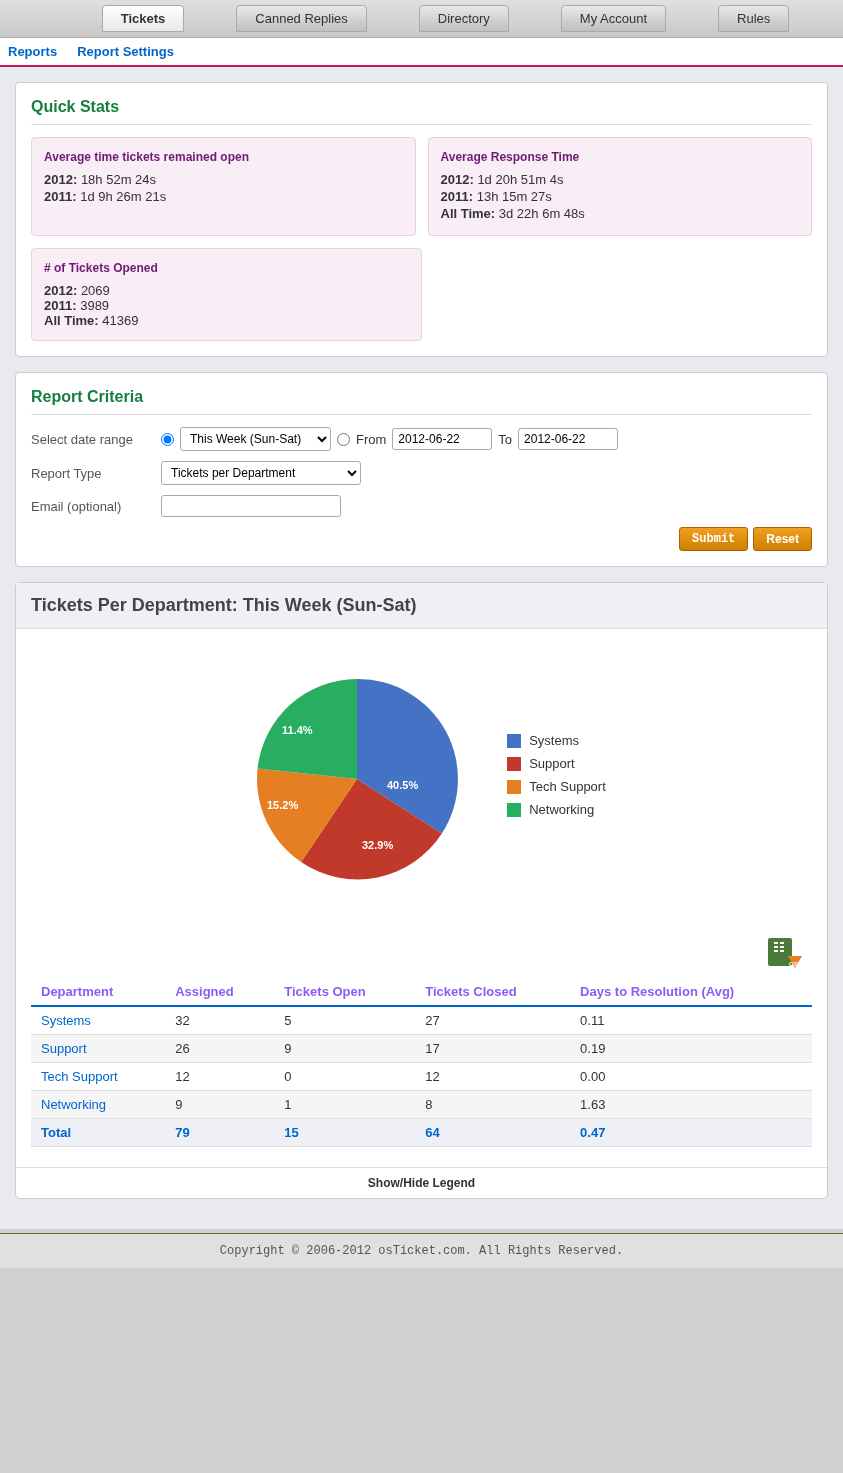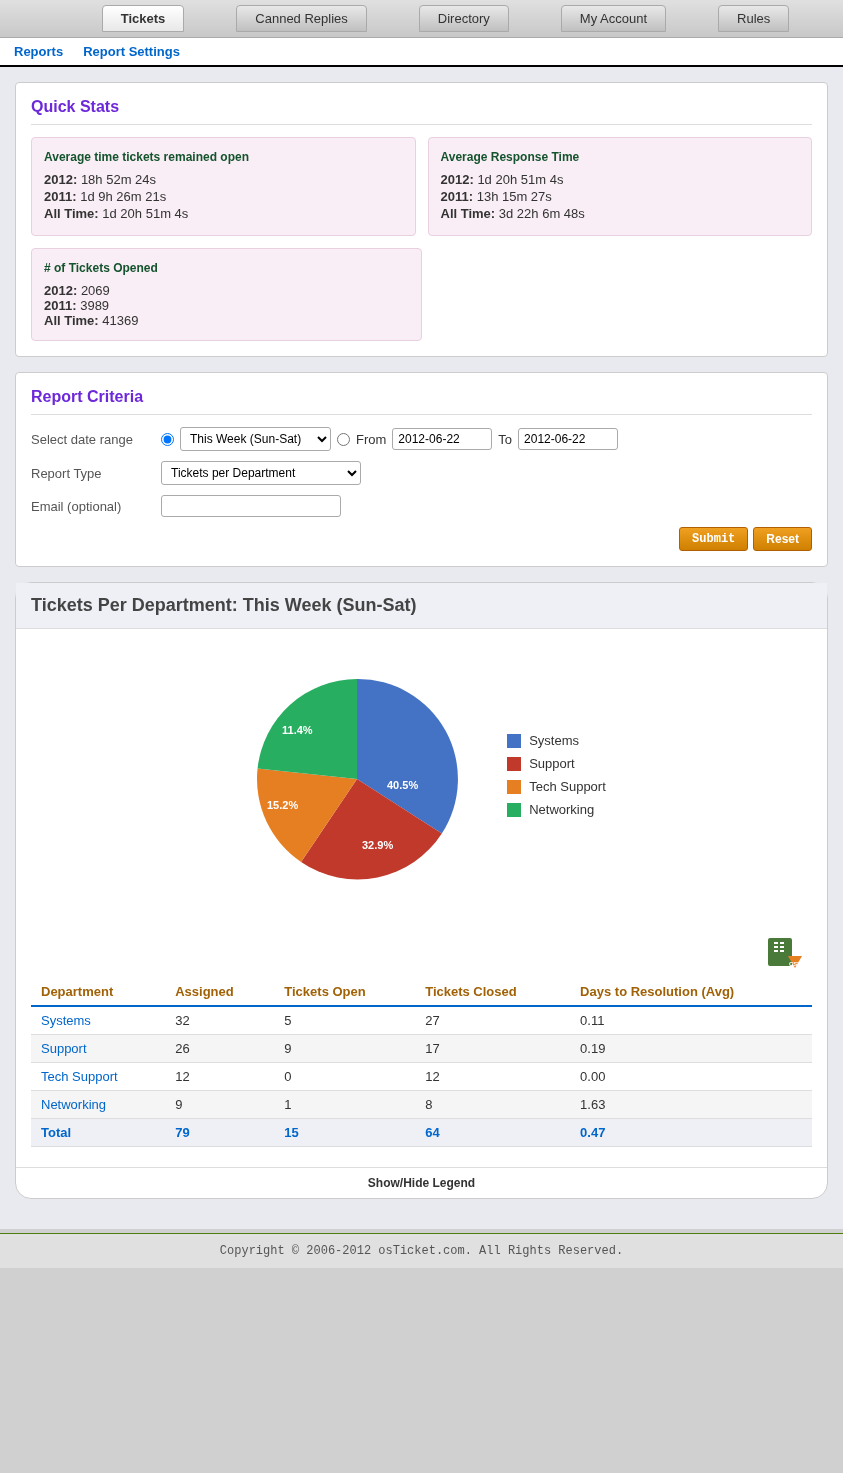--- a/index.html
+++ b/index.html
@@ -2,34 +2,34 @@
 <html><head>
   <meta charset="utf-8">
   <style>
     * { box-sizing: border-box; margin: 0; padding: 0; }
     body { font-family: Arial, sans-serif; font-size: 13px; background: #d0d0d0; color: #333; width: 843px; }
 
     
     .top-nav { background: linear-gradient(to bottom, #e0e0e0, #c8c8c8); border-bottom: 1px solid #aaa; padding: 5px 10px; display: flex; gap: 4px; justify-content: center; }
     .nav-tab { background: linear-gradient(to bottom, #e8e8e8, #c0c0c0); border: 1px solid #aaa; border-radius: 4px 4px 0 0; padding: 5px 18px; font-size: 13px; color: #333; cursor: pointer; text-decoration: none; margin-left: 48px; }
     .nav-tab.active { background: linear-gradient(to bottom, #fff, #e8e8e8); font-weight: bold; }
-    .sub-nav { background: #fff; border-bottom: 2px solid #000000; padding: 6px 14px; display: flex; gap: 20px; }
+    .sub-nav { background: #fff; border-bottom: 2px solid #be185d; padding: 6px 8px; display: flex; gap: 20px; }
     .sub-nav a { color: #0066cc; text-decoration: none; font-size: 13px; font-weight: bold; }
 
     
     .main-content { background: #e8eaf0; padding: 15px; }
 
     
     .section { background: #fff; border: 1px solid #ccc; border-radius: 4px; margin-bottom: 15px; padding: 15px; }
-    .section-title { font-size: 16px; font-weight: bold; color: #6d28d9; border-bottom: 1px solid #ddd; padding-bottom: 8px; margin-bottom: 12px; }
+    .section-title { font-size: 16px; font-weight: bold; color: #15803d; border-bottom: 1px solid #ddd; padding-bottom: 8px; margin-bottom: 12px; }
 
     
     .stats-grid { display: grid; grid-template-columns: 1fr 1fr; gap: 12px; margin-bottom: 12px; }
     .stat-box { background: #f9eef5; border: 1px solid #e8d0e0; border-radius: 4px; padding: 12px; }
-    .stat-box-title { font-size: 12px; font-weight: bold; color: #14532d; margin-bottom: 8px; }
+    .stat-box-title { font-size: 12px; font-weight: bold; color: #701a75; margin-bottom: 8px; }
     .stat-box p { font-size: 13px; margin: 2px 0; color: #333; }
     .stat-box p strong { font-weight: bold; }
     .stat-box-single { background: #f9eef5; border: 1px solid #e8d0e0; border-radius: 4px; padding: 12px; max-width: 50%; }
 
     
     .form-row { display: flex; align-items: center; margin-bottom: 10px; }
     .form-label { width: 130px; font-size: 13px; color: #555; }
     .form-controls { display: flex; align-items: center; gap: 6px; }
     select, input[type="text"] { border: 1px solid #aaa; border-radius: 3px; padding: 3px 5px; font-size: 12px; background: #fff; }
     .date-input { width: 100px; }
@@ -41,33 +41,33 @@
 
     
     .chart-title { font-size: 18px; font-weight: bold; color: #444; padding: 12px 15px; background: #eef0f5; border-bottom: 1px solid #ddd; }
     .chart-container { padding: 20px; display: flex; align-items: center; justify-content: center; min-height: 300px; }
     .pie-legend { margin-left: 30px; }
     .legend-item { display: flex; align-items: center; gap: 8px; margin-bottom: 8px; font-size: 13px; }
     .legend-color { width: 14px; height: 14px; display: inline-block; }
 
     
     .data-table { width: 100%; border-collapse: collapse; margin: 10px 0; }
-    .data-table th { color: #a16207; font-weight: bold; font-size: 13px; padding: 6px 10px; text-align: left; border-bottom: 2px solid #0066cc; }
+    .data-table th { color: #8b5cf6; font-weight: bold; font-size: 13px; padding: 6px 10px; text-align: left; border-bottom: 2px solid #0066cc; }
     .data-table td { padding: 6px 10px; font-size: 13px; border-bottom: 1px solid #ddd; }
     .data-table tr:nth-child(even) td { background: #f5f5f5; }
     .data-table td:first-child { color: #0066cc; }
     .data-table tr.total-row td { font-weight: bold; color: #0066cc; background: #eef0f5; }
 
     .csv-btn { float: right; margin: 5px 10px; cursor: pointer; }
     .show-legend { font-size: 12px; font-weight: bold; color: #333; padding: 8px 15px; border-top: 1px solid #ddd; text-align: center; }
 
     
     .footer { background: #e0e0e0; text-align: center; padding: 10px; font-size: 12px; color: #555; border-top: 1px solid #4d7c0f; margin-top: 4px; font-family: Liberation Mono, monospace; }
 
-    .chart-section { background: #fff; border: 1px solid #ccc; border-radius: 16px; margin-bottom: 15px; }
+    .chart-section { background: #fff; border: 1px solid #ccc; border-radius: 5px; margin-bottom: 15px; }
   </style>
 </head>
 <body>
 
 <div class="top-nav">
   <a class="nav-tab active">Tickets</a>
   <a class="nav-tab">Canned Replies</a>
   <a class="nav-tab">Directory</a>
   <a class="nav-tab">My Account</a>
   <a class="nav-tab">Rules</a>
@@ -79,21 +79,20 @@
 
 <div class="main-content">
 
   <div class="section">
     <div class="section-title">Quick Stats</div>
     <div class="stats-grid">
       <div class="stat-box">
         <div class="stat-box-title">Average time tickets remained open</div>
         <p><strong>2012:</strong> <span>18h 52m 24s</span></p>
         <p><strong>2011:</strong> <span>1d 9h 26m 21s</span></p>
-        <p><strong>All Time:</strong> <span>1d 20h 51m 4s</span></p>
       </div>
       <div class="stat-box">
         <div class="stat-box-title">Average Response Time</div>
         <p><strong>2012:</strong> <span>1d 20h 51m 4s</span></p>
         <p><strong>2011:</strong> <span>13h 15m 27s</span></p>
         <p><strong>All Time:</strong> <span>3d 22h 6m 48s</span></p>
       </div>
     </div>
     <div class="stat-box-single">
       <div class="stat-box-title"># of Tickets Opened</div>

